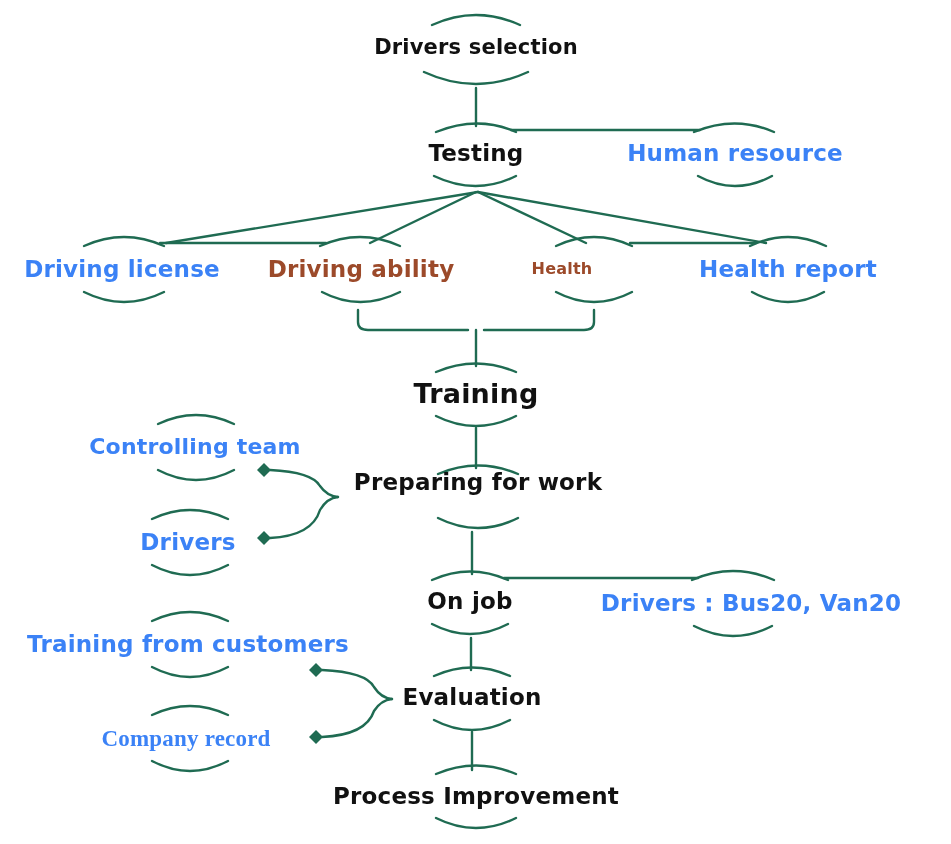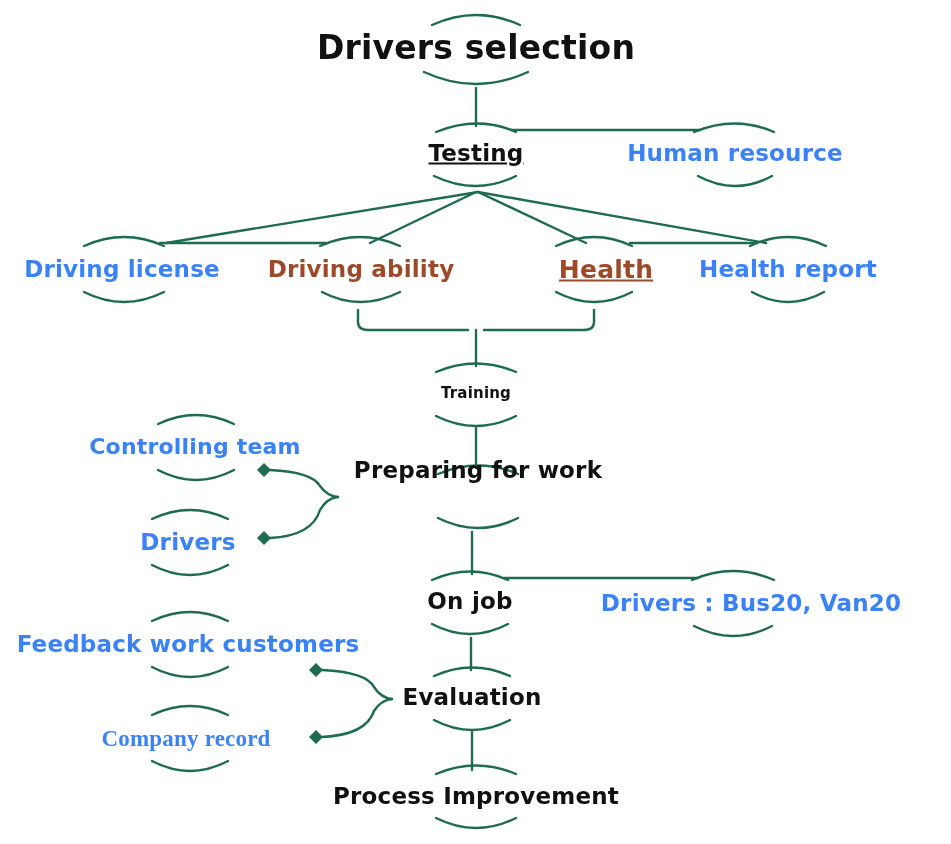--- a/index.html
+++ b/index.html
@@ -121,30 +121,30 @@
     <path class="lk" d="M 322 670 Q 366 672 374 687 Q 381 698 392 699"></path>
     <path class="lk" d="M 322 737 Q 366 735 374 711 Q 381 700 392 699"></path>
     <path class="dia" d="M 316 663 L 323 670 L 316 677 L 309 670 Z"></path>
     <path class="dia" d="M 316 730 L 323 737 L 316 744 L 309 737 Z"></path>
 
     <path class="lk" d="M 472 732 L 472 770"></path>
   </g>
 </svg>
 
 <div>
-  <div class="node n-dark" style="left:476px;top:47px;font-size:33px;">Drivers selection</div>
-  <div class="node n-dark" style="left:476px;top:153px;font-size:23px;text-decoration:underline;">Testing</div>
+  <div class="node n-dark" style="left:476px;top:47px;font-size:21px;">Drivers selection</div>
+  <div class="node n-dark" style="left:476px;top:153px;font-size:23px;">Testing</div>
   <div class="node n-orange" style="left:735px;top:153px;font-size:23px;">Human resource</div>
   <div class="node n-orange" style="left:122px;top:269px;font-size:23px;">Driving license</div>
   <div class="node n-brown" style="left:361px;top:269px;font-size:23px;">Driving ability</div>
-  <div class="node n-brown" style="left:606px;top:269px;font-size:25px;text-decoration:underline;">Health</div>
+  <div class="node n-brown" style="left:562px;top:269px;font-size:16px;">Health</div>
   <div class="node n-orange" style="left:788px;top:269px;font-size:23px;">Health report</div>
-  <div class="node n-dark" style="left:476px;top:393px;font-size:15px;text-align:center;">Training</div>
+  <div class="node n-dark" style="left:476px;top:393px;font-size:27px;text-align:center;">Training</div>
   <div class="node n-orange" style="left:195px;top:447px;font-size:22px;">Controlling team</div>
   <div class="node n-orange" style="left:188px;top:542px;font-size:23px;">Drivers</div>
-  <div class="node n-dark" style="left:478px;top:470px;font-size:23px;">Preparing for work</div>
+  <div class="node n-dark" style="left:478px;top:482px;font-size:23px;">Preparing for work</div>
   <div class="node n-dark" style="left:470px;top:601px;font-size:23px;">On job</div>
   <div class="node n-orange" style="left:735px;top:603px;font-size:23px;margin-left:16px;">Drivers : Bus20, Van20</div>
-  <div class="node n-orange" style="left:188px;top:644px;font-size:23px;">Feedback work customers</div>
+  <div class="node n-orange" style="left:188px;top:644px;font-size:23px;">Training from customers</div>
   <div class="node n-orange" style="left:186px;top:738px;font-size:23px;font-family:Liberation Serif, serif;">Company record</div>
   <div class="node n-dark" style="left:472px;top:697px;font-size:23px;">Evaluation</div>
   <div class="node n-dark" style="left:476px;top:796px;font-size:23px;">Process Improvement</div>
 </div>
 
 </body></html>

